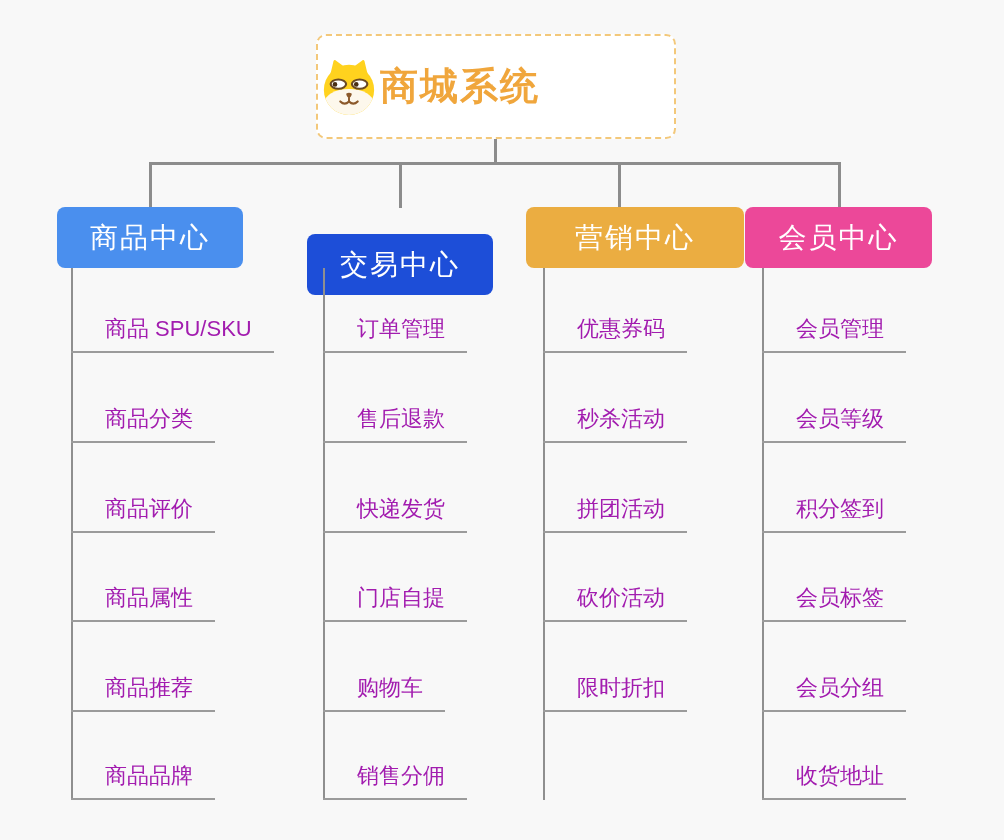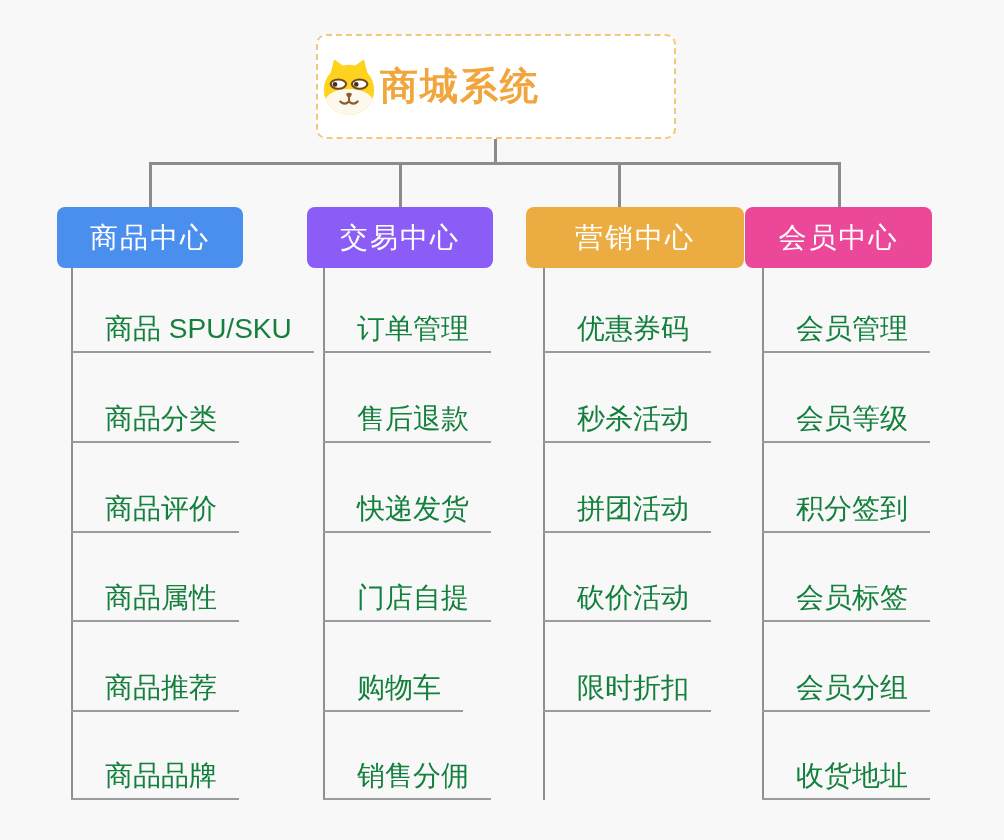--- a/index.html
+++ b/index.html
@@ -49,21 +49,21 @@
   .col{position:absolute;top:268px;width:240px;height:532px;}
   .col.c0{left:71px;} .col.c1{left:323px;}
   .col.c2{left:543px;padding-left:44px;} .col.c3{left:762px;}
   .spine{
     position:absolute;left:0;top:0;width:2px;height:532px;background:#8F8F8F;
   }
   .item{
     position:absolute;left:0;
     padding:0 22px 8px 34px;
     border-bottom:2px solid #9B9B9B;
-    font-size:28px;line-height:29px;color:#15803d;
+    font-size:22px;line-height:29px;color:#a21caf;
     white-space:nowrap;box-sizing:border-box;cursor:pointer;
   }
   .item.i0{top:46px;} .item.i1{top:136px;} .item.i2{top:226px;}
   .item.i3{top:315px;} .item.i4{top:405px;} .item.i5{top:493px;}
 </style>
 </head>
 <body>
 
 <div class="canvas">
 
@@ -94,21 +94,21 @@
   </div>
 
   <div class="line stem"></div>
   <div class="line hbar"></div>
   <div class="line drop d0"></div>
   <div class="line drop d1"></div>
   <div class="line drop d2"></div>
   <div class="line drop d3"></div>
 
   <div class="branch b0" style="background: rgb(74, 143, 238);">商品中心</div>
-  <div class="branch b1" style="background: #8b5cf6;">交易中心</div>
+  <div class="branch b1" style="background: #1d4ed8; margin-top: 27px;">交易中心</div>
   <div class="branch b2" style="background: rgb(235, 173, 65);">营销中心</div>
   <div class="branch b3" style="background: #ec4899;">会员中心</div>
 
   <div class="col c0">
     <i class="spine"></i>
     <div class="item i0">商品 SPU/SKU</div>
     <div class="item i1">商品分类</div>
     <div class="item i2">商品评价</div>
     <div class="item i3">商品属性</div>
     <div class="item i4">商品推荐</div>

